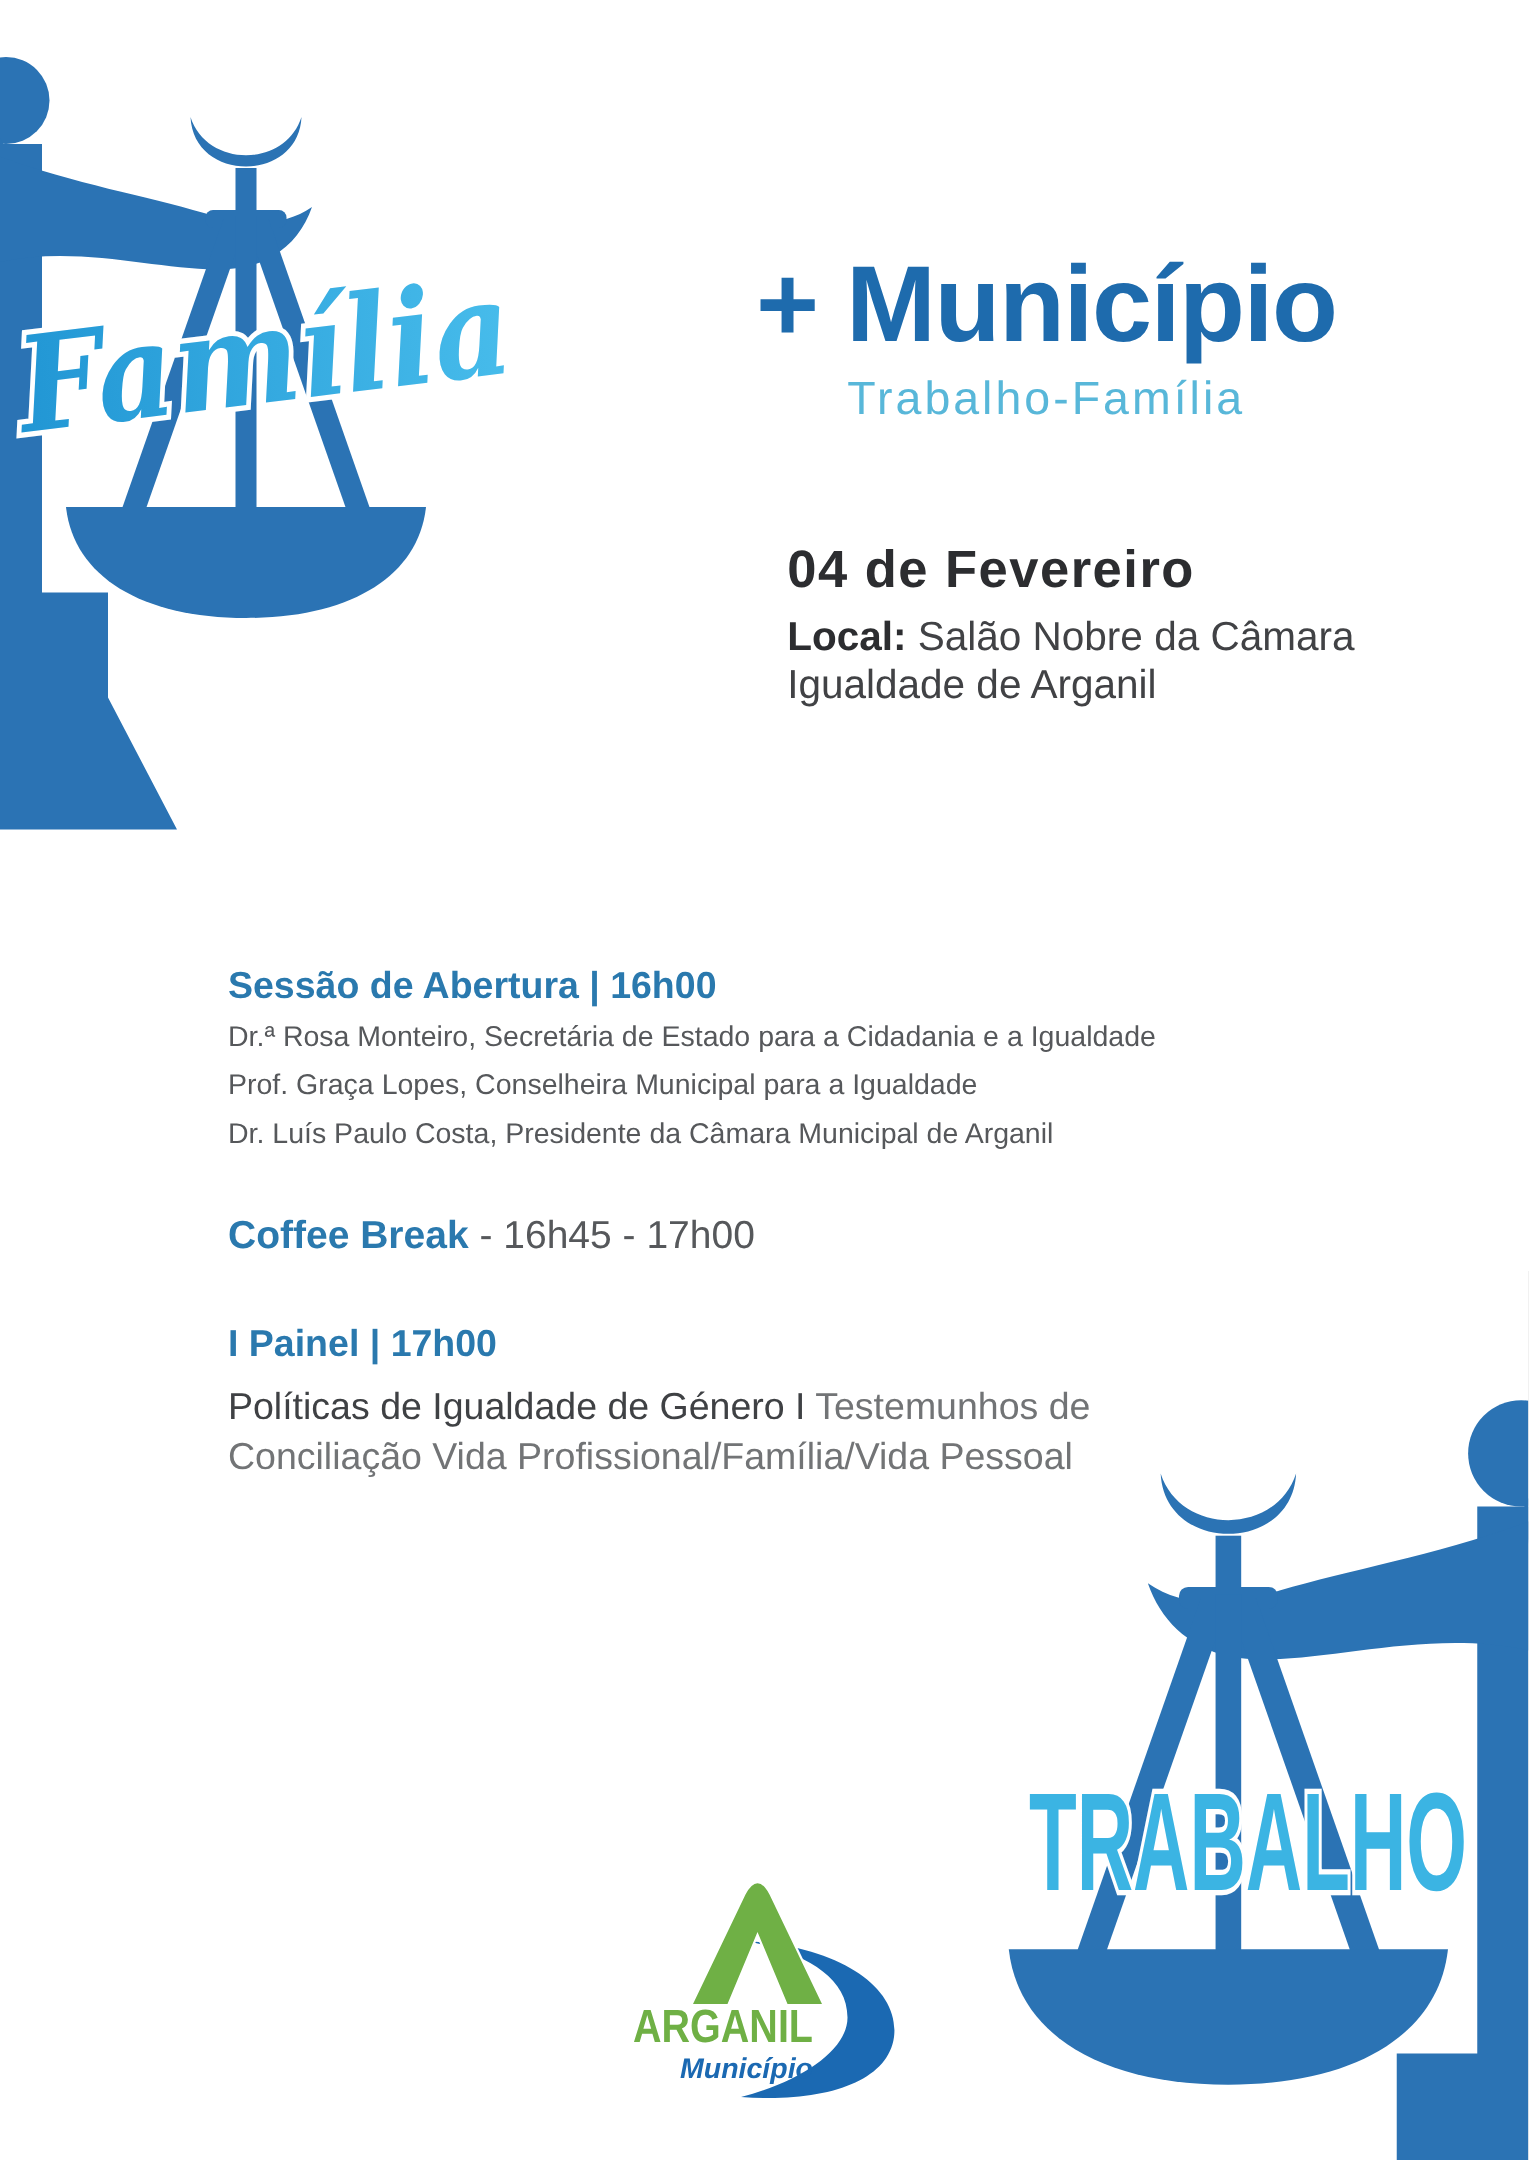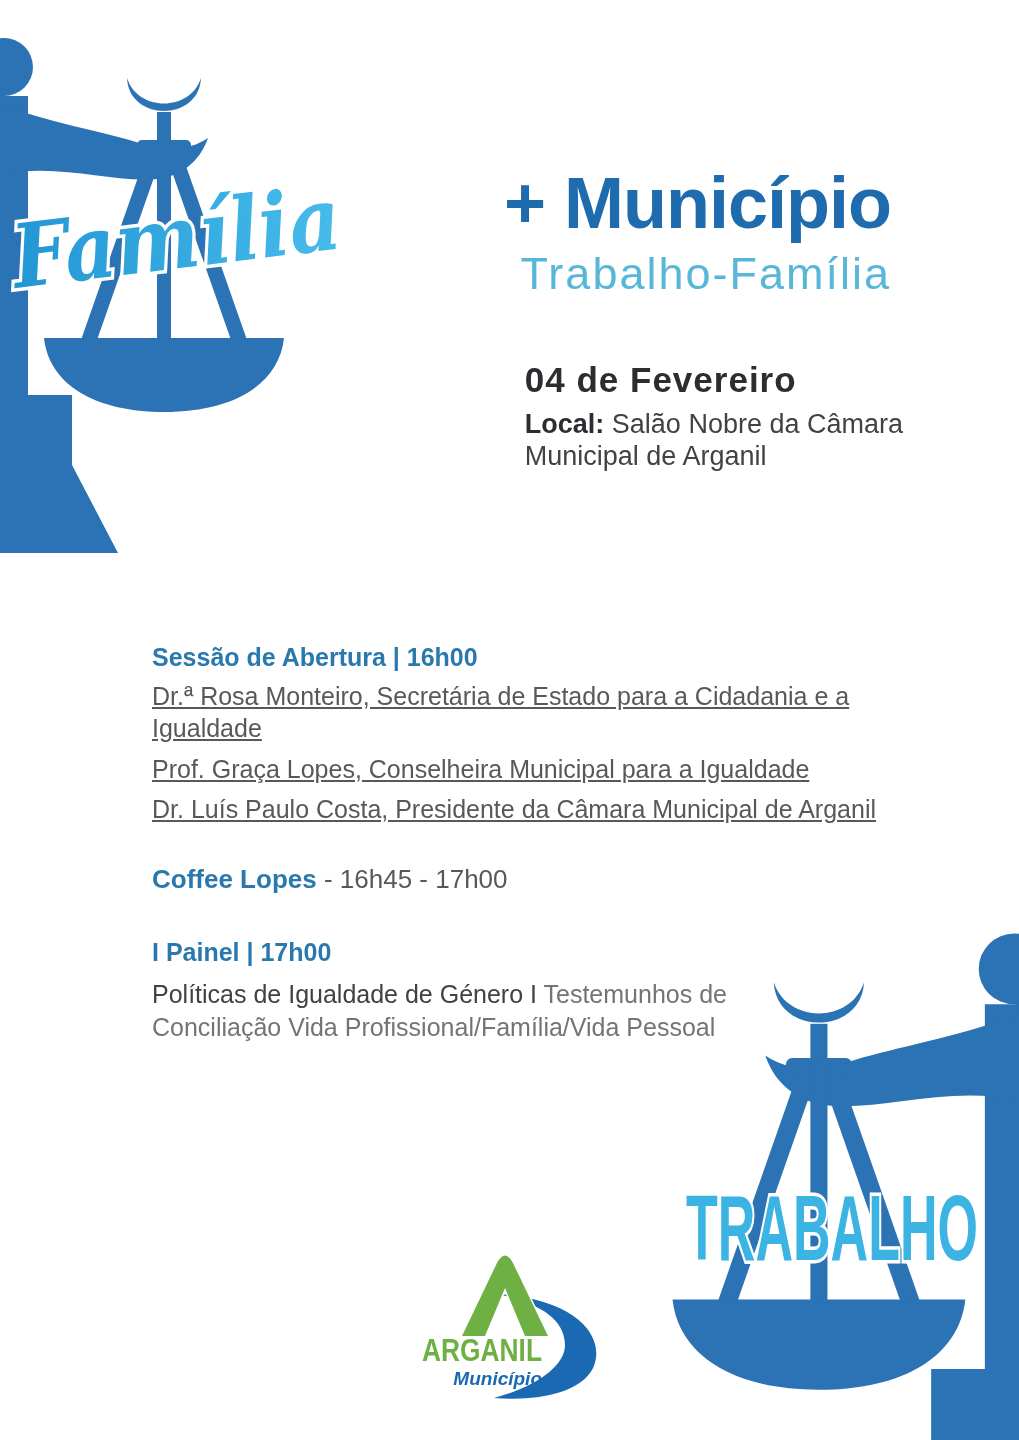--- a/index.html
+++ b/index.html
@@ -25,31 +25,31 @@
     font-family:"Liberation Sans", sans-serif;font-weight:bold;
     font-size:31px;fill:var(--green);
   }
   .arganil-tagline{
     font-family:"Liberation Sans", sans-serif;font-weight:bold;font-style:italic;
     font-size:19px;fill:var(--arganil-blue);
   }
 
   .title-block{position:absolute;top:166px;right:128px;text-align:right;}
   .title-heading{font-weight:bold;font-size:72px;line-height:1.05;letter-spacing:-1px;color:var(--title-blue);}
-  .title-subtitle{font-size:45px;font-weight:300;letter-spacing:2px;margin-top:6px;color:var(--subtitle-blue);}
+  .title-subtitle{font-size:31px;font-weight:300;letter-spacing:2px;margin-top:6px;color:var(--subtitle-blue);text-align:center;}
 
   .event-block{position:absolute;top:360px;right:116px;text-align:left;}
   .event-date{font-weight:bold;font-size:35px;letter-spacing:1px;color:var(--ink-dark);}
   .event-location{font-size:27px;line-height:1.2;margin-top:8px;color:var(--ink-gray);}
   .location-label{font-weight:bold;color:var(--ink-dark);}
 
   .program{position:absolute;left:152px;top:644px;width:748px;}
   .section-heading{font-weight:bold;font-size:25px;line-height:1.1;color:var(--heading-blue);}
   .speakers{margin-top:4px;}
-  .speaker{font-size:25px;line-height:1.3;margin:8px 0 0 0;color:var(--body-gray);text-decoration:underline;}
+  .speaker{font-size:19px;line-height:1.3;margin:8px 0 0 0;color:var(--body-gray);}
   .coffee-row{margin-top:38px;font-size:26px;}
   .coffee-label{font-weight:bold;color:var(--heading-blue);}
   .coffee-time{color:var(--body-gray);margin-left:0;}
   .panel-heading{margin-top:44px;}
   .panel-topic{margin-top:12px;font-size:25px;line-height:1.3;max-width:620px;}
   .topic-strong{color:var(--topic-strong);}
   .topic-rest{color:var(--topic-rest);margin-top:32px;}
 </style>
 </head>
 <body>
@@ -91,34 +91,34 @@
   <div class="title-block">
     <div class="title-heading">+ Município</div>
     <div class="title-subtitle">Trabalho-Família</div>
   </div>
 
   <div class="event-block">
     <div class="event-date">04 de Fevereiro</div>
     <div class="event-location">
       <span class="location-label">Local:</span>
       <span>Salão Nobre da Câmara</span><br>
-      <span>Municipal de Arganil</span>
+      <span>Igualdade de Arganil</span>
     </div>
   </div>
 
   <div class="program">
     <div class="section-heading">Sessão de Abertura | 16h00</div>
     <div class="speakers">
       <p class="speaker">Dr.ª Rosa Monteiro, Secretária de Estado para a Cidadania e a Igualdade</p>
       <p class="speaker">Prof. Graça Lopes, Conselheira Municipal para a Igualdade</p>
       <p class="speaker">Dr. Luís Paulo Costa, Presidente da Câmara Municipal de Arganil</p>
     </div>
 
     <div class="coffee-row">
-      <span class="coffee-label">Coffee Lopes</span>
+      <span class="coffee-label">Coffee Break</span>
       <span class="coffee-time">- 16h45 - 17h00</span>
     </div>
 
     <div class="section-heading panel-heading">I Painel | 17h00</div>
     <div class="panel-topic">
       <span class="topic-strong">Políticas de Igualdade de Género I</span>
       <span class="topic-rest">Testemunhos de Conciliação Vida Profissional/Família/Vida Pessoal</span>
     </div>
   </div>
 

